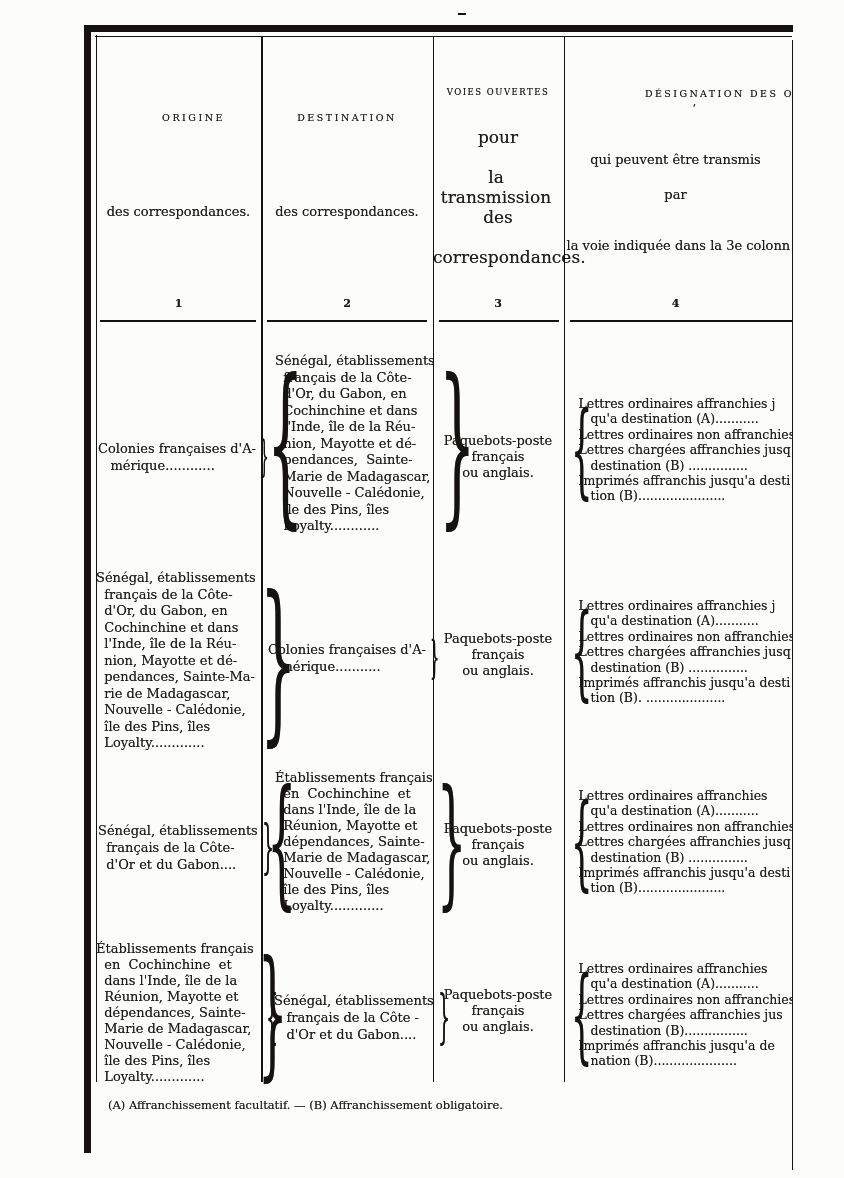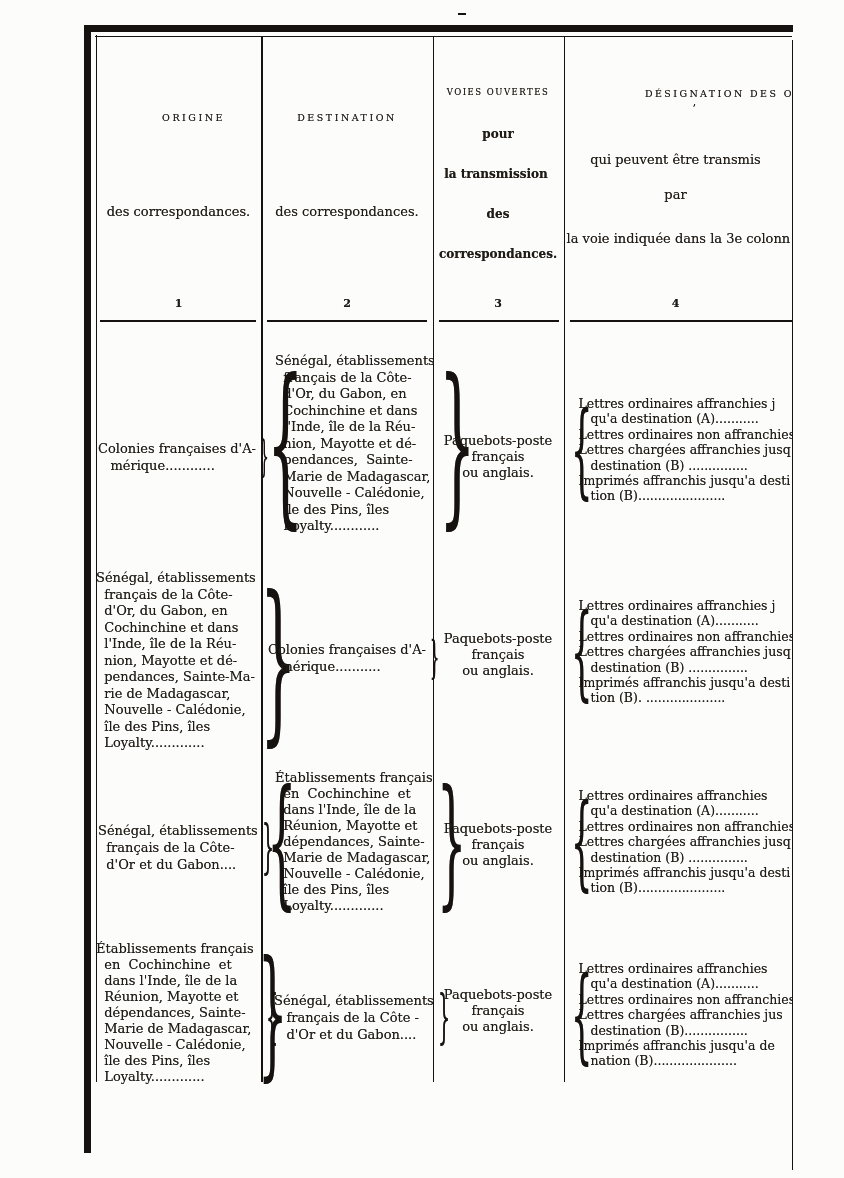--- a/index.html
+++ b/index.html
@@ -10,21 +10,21 @@
   .hline,.vline{position:absolute;background:#15120f;}
   .lines{white-space:pre;font-size:13px;line-height:16.5px;}
   .blk{position:absolute;display:flex;align-items:center;}
   .brace{flex:none;width:12px;text-align:center;line-height:1;font-weight:400;
          transform:scaleX(.33);color:#15120f;}
   .voie{position:absolute;text-align:center;font-size:13px;line-height:16px;white-space:pre-line;}
   .hc{position:absolute;text-align:center;}
   .caps{font-weight:400;letter-spacing:2.5px;font-size:9.5px;white-space:nowrap;}
   .sub{font-size:13px;}
   .num{font-weight:700;font-size:11px;}
-  .c3line{font-size:12px;font-weight:bold;}
+  .c3line{font-size:17px;}
 </style>
 </head>
 <body>
 
 <div class="page">
 
   <div class="hline" style="left:458px;top:13px;width:8px;height:2px"></div>
   <div class="hline" style="left:84px;top:25px;width:709px;height:7px"></div>
   <div class="hline" style="left:95px;top:35.5px;width:697px;height:1.6px"></div>
   <div class="vline" style="left:84px;top:25px;width:7px;height:1128px"></div>
@@ -52,21 +52,21 @@
   <div class="hc c3line" style="left:433px;top:167px;width:126px">la transmission</div>
   <div class="hc c3line" style="left:433px;top:207px;width:130px">des</div>
   <div class="hc c3line" style="left:433px;top:247px;width:130px">correspondances.</div>
   <div class="hc num" style="left:433px;top:297px;width:130px">3</div>
 
   <div class="abs" style="left:564.5px;top:36px;width:227px;height:1046px;overflow:hidden">
     <div class="hc caps" style="left:22px;top:52px;width:250px;text-align:right;letter-spacing:2.4px">DÉSIGNATION DES OBJETS</div>
     <div class="abs" style="left:128px;top:66px;font-size:11px">’</div>
     <div class="hc sub" style="left:0;top:116px;width:222px">qui peuvent être transmis</div>
     <div class="hc sub" style="left:0;top:151px;width:222px">par</div>
-    <div class="abs sub" style="left:2px;top:195px;width:260px;white-space:nowrap">la voie indiquée dans la 3e colonn</div>
+    <div class="abs sub" style="left:2px;top:202px;width:260px;white-space:nowrap">la voie indiquée dans la 3e colonn</div>
     <div class="hc num" style="left:0;top:261px;width:222px">4</div>
     <div class="hline" style="left:5px;top:284px;width:222px;height:2px"></div>
 
     <div class="blk" style="left:2px;top:360px">
       <span class="brace" style="font-size:102px">{</span>
       <div class="lines" style="font-size:12.5px;line-height:15.4px">Lettres ordinaires affranchies j
    qu'a destination (A)...........
 Lettres ordinaires non affranchies
 Lettres chargées affranchies jusq
    destination (B) ...............
@@ -191,14 +191,15 @@
     <span class="brace" style="font-size:58px">{</span>
     <div class="lines" style="line-height:17px">Sénégal, établissements
    français de la Côte -
    d'Or et du Gabon....</div>
     <span class="brace" style="font-size:58px">}</span>
   </div>
   <div class="voie" style="left:433px;top:987px;width:130px">Paquebots-poste
 français
 ou anglais.</div>
 
+  <div class="abs" style="left:108px;top:1098px;font-size:11.5px">(A) Affranchissement facultatif. — (B) Affranchissement obligatoire.</div>
 
 </div>
 
 </body></html>

